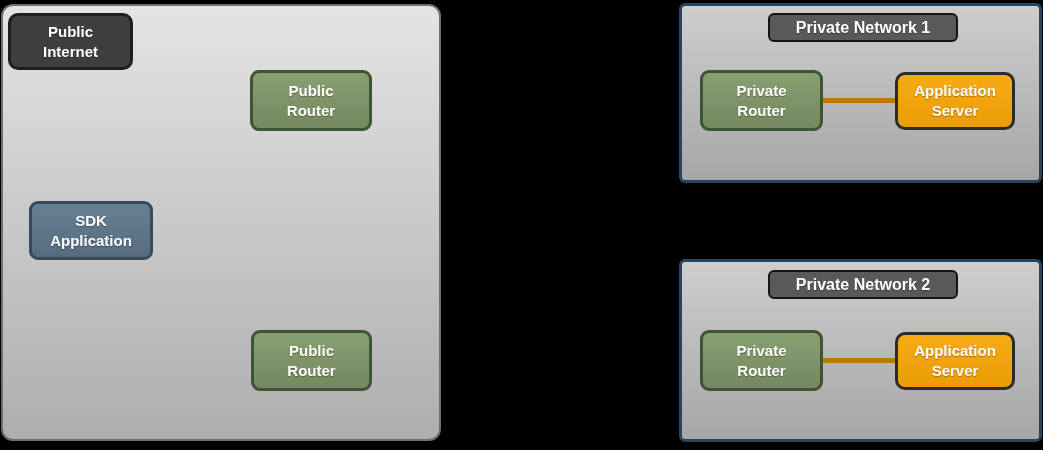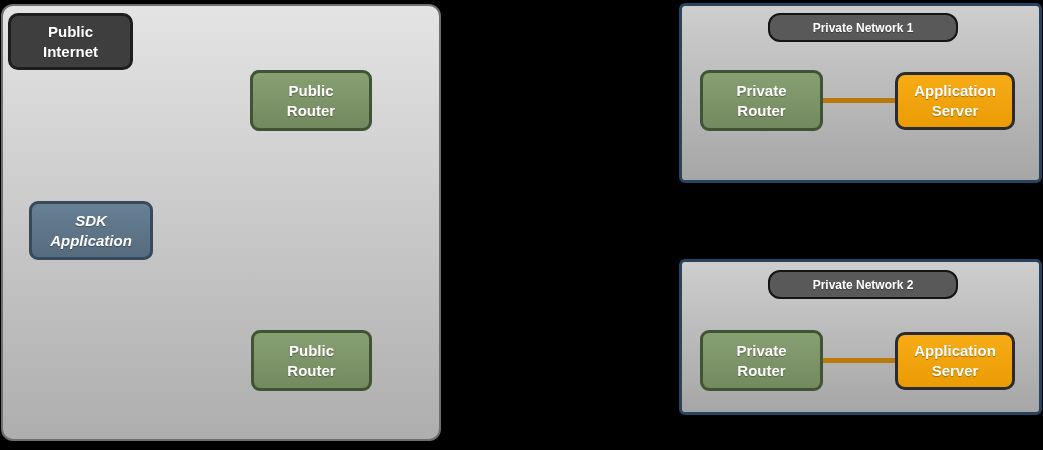--- a/index.html
+++ b/index.html
@@ -23,55 +23,55 @@
     box-shadow: 2px 3px 5px rgba(0,0,0,0.55);
   }
   .zone.private {
     left: 679px; width: 363px;
     border: 3px solid #26445e;
     border-radius: 6px;
     background: linear-gradient(#cecece, #a6a6a6);
     box-shadow: 2px 3px 5px rgba(0,0,0,0.55);
   }
   #zone-pn1 { top: 3px;   height: 180px; }
-  #zone-pn2 { top: 259px; height: 156px; padding-left: 24px; }
+  #zone-pn2 { top: 259px; height: 183px; padding-left: 24px; }
 
   .node {
     position: absolute;
     box-sizing: border-box;
     display: flex;
     align-items: center;
     justify-content: center;
     text-align: center;
     color: #ffffff;
     font-weight: bold;
     font-size: 15px;
     line-height: 20px;
     white-space: pre-line;
     border-radius: 9px;
     text-shadow: 0 1px 1px rgba(0,0,0,0.35);
   }
   .node.dark   { background: #3e3e3e; border: 3px solid #1e1e1e; border-radius: 10px; }
   .node.green  { background: linear-gradient(#87a072, #73895f); border: 3px solid #3f5434; }
-  .node.slate  { background: linear-gradient(#678094, #566b7e); border: 3px solid #38495c; font-style: italic; }
+  .node.slate  { background: linear-gradient(#678094, #566b7e); border: 3px solid #38495c; }
   .node.rust   { background: linear-gradient(#b25c36, #9e4e2b); border: 3px solid #6f3316; }
   .node.orange { background: linear-gradient(#f6ab15, #eb9c05); border: 3px solid #2b2b2b; border-radius: 10px; }
 
   .zone-title {
     position: absolute;
     box-sizing: border-box;
     display: flex;
     align-items: center;
     justify-content: center;
     background: #595959;
     border: 2px solid #141414;
-    border-radius: 12px;
+    border-radius: 6px;
     color: #ffffff;
     font-weight: bold;
-    font-size: 12px;
+    font-size: 16px;
     text-shadow: 0 1px 1px rgba(0,0,0,0.35);
   }
   .connector {
     position: absolute;
     background: #b97a0a;
     height: 5px;
   }
 
   
   #node-public-internet      { left: 5px;   top: 7px;   width: 125px; height: 57px; }

